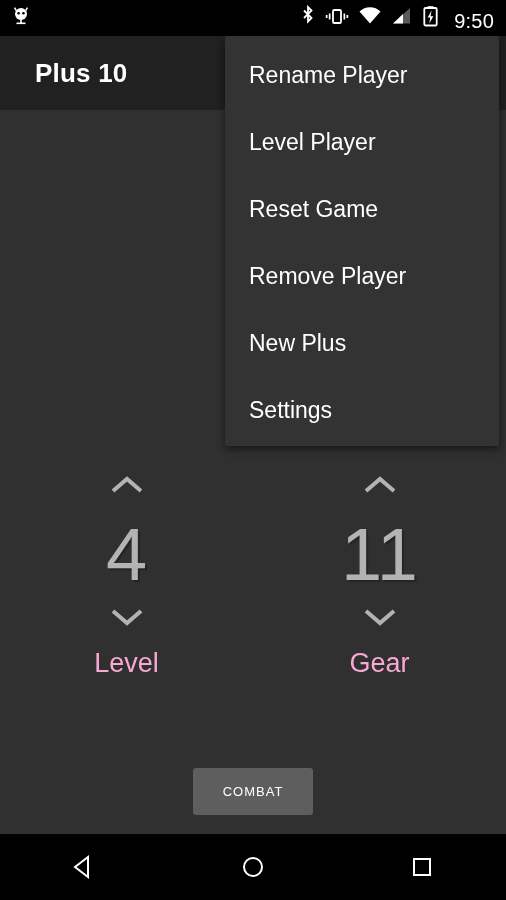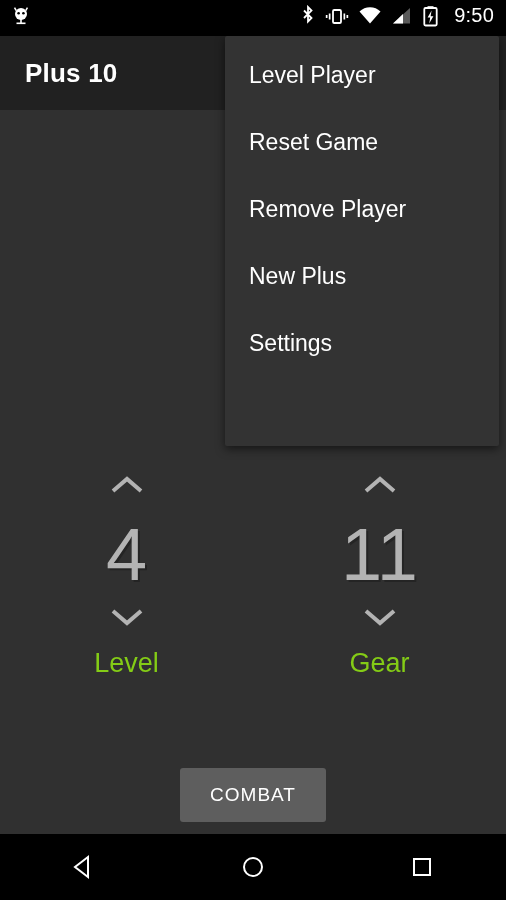--- a/index.html
+++ b/index.html
@@ -12,34 +12,34 @@
   #screen { position:relative; width:506px; height:900px; background:#303030; }
 
   
   .statusbar {
     position:absolute; left:0; top:0; width:506px; height:36px;
     background:#000; display:flex; align-items:center;
     padding:0 12px 0 10px;
   }
   .sb-left { display:flex; align-items:center; }
   .sb-spacer { flex:1; }
-  .sb-right { display:flex; align-items:flex-start; gap:9px; }
+  .sb-right { display:flex; align-items:flex-end; gap:9px; }
   .sb-icon { display:block; }
   .sb-clock {
     color:#fff; font-size:20px; letter-spacing:0.2px;
     margin-left:6px; line-height:1;
   }
 
   
   .actionbar {
     position:absolute; left:0; top:36px; width:506px; height:74px;
     background:#212121;
   }
   .app-title {
-    position:absolute; left:25px; top:50%; transform:translateY(-50%);
+    position:absolute; left:35px; top:50%; transform:translateY(-50%);
     color:#fff; font-size:26px; font-weight:bold; letter-spacing:0.2px;
   }
 
   
   .content {
     position:absolute; left:0; top:110px; width:506px; height:724px;
     background:#303030;
   }
   .player-block {
     position:absolute; left:0; top:0; width:506px;
@@ -67,28 +67,28 @@
     position:absolute; left:0; top:362px; width:506px;
     display:flex;
   }
   .counter { flex:1; display:flex; flex-direction:column; align-items:center; }
   .chev { display:block; cursor:pointer; }
   .cnt-value {
     color:#b3b3b3; font-size:74px; line-height:1;
     margin:14px 0 10px 0; text-shadow:2px 2px 0 #242424;
     font-weight:normal;
   }
-  .cnt-label { color:#84cc16; font-size:27px; margin-top:14px; }
+  .cnt-label { color:#f9a8d4; font-size:27px; margin-top:14px; }
 
   .combat-wrap {
     position:absolute; left:0; top:658px; width:506px;
     display:flex; justify-content:center;
   }
   .combat-btn {
-    background:#5e5e5e; color:#fff; font-size:19px; letter-spacing:1px;
+    background:#5e5e5e; color:#fff; font-size:13px; letter-spacing:1px;
     border:none; border-radius:3px; padding:16px 30px; cursor:pointer;
     font-family:"Liberation Sans", sans-serif;
   }
 
   
   .menu {
     position:absolute; left:225px; top:36px; width:274px; height:410px;
     background:#333333; border-radius:2px;
     box-shadow:0 3px 10px rgba(0,0,0,0.55);
     z-index:40; padding-top:6px;
@@ -216,20 +216,21 @@
 
     </div>
 
     <div class="combat-wrap">
       <button class="combat-btn">COMBAT</button>
     </div>
 
   </div>
 
   <div class="menu">
+    <div class="menu-item">Rename Player</div>
     <div class="menu-item">Level Player</div>
     <div class="menu-item">Reset Game</div>
     <div class="menu-item">Remove Player</div>
     <div class="menu-item">New Plus</div>
     <div class="menu-item">Settings</div>
   </div>
 
   <div class="navbar">
     <div class="nav-btn">
       <svg width="30" height="30" viewBox="0 0 30 30">

